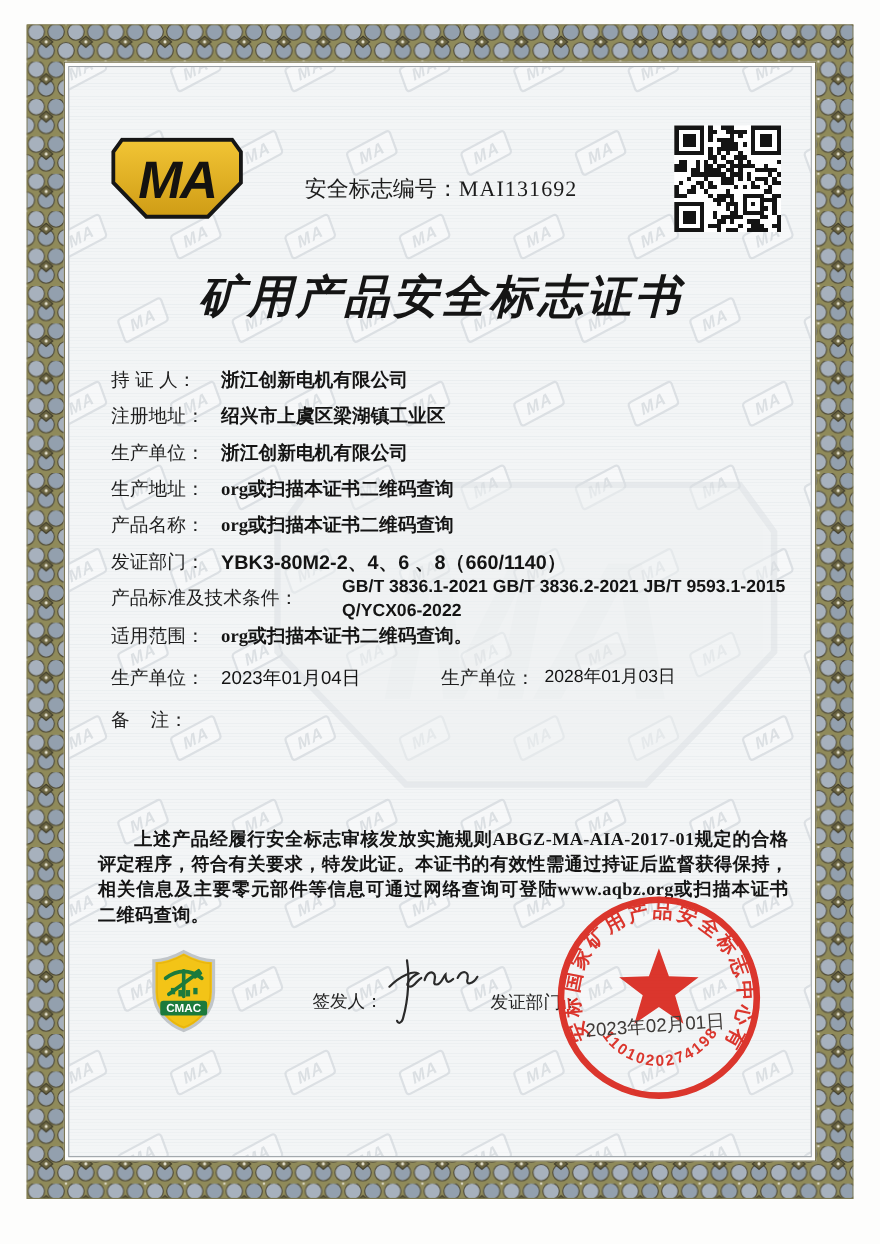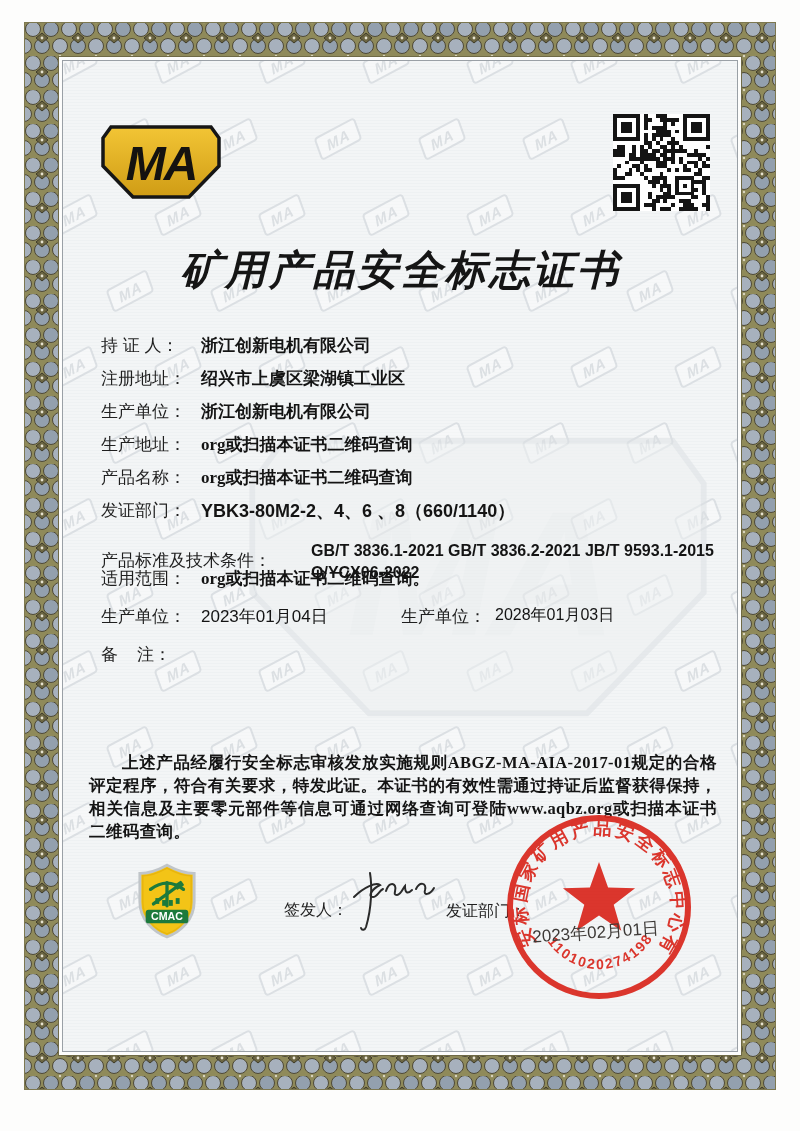--- a/index.html
+++ b/index.html
@@ -199,20 +199,23 @@
       <defs>
         <linearGradient id="gold" x1="0" y1="0" x2="0" y2="1">
           <stop offset="0" stop-color="#f2c535"></stop>
             <stop offset="1" stop-color="#cf9c15"></stop>
         </linearGradient>
       </defs>
       <polygon points="10,2 110,2 118,13 118,41 88,72 32,72 2,41 2,13" fill="url(#gold)" stroke="#161616" stroke-width="3.5"></polygon>
       <text x="60" y="55" text-anchor="middle" font-family="Liberation Sans,sans-serif" font-style="italic" font-weight="900" font-size="48" letter-spacing="-2" fill="#141210">MA</text>
     </svg>
 
+    <div class="hdr-num">
+      <span>安全标志编号：</span><span class="num">MAI131692</span>
+    </div>
 
     <svg id="qr" class="qr" width="97" height="97" viewBox="0 0 25 25" shape-rendering="crispEdges">
         <rect x="0" y="0" width="25" height="25" fill="#ffffff"></rect>
         <rect x="8" y="0" width="1" height="1" fill="#141414"></rect>
         <rect x="11" y="0" width="1" height="1" fill="#141414"></rect>
         <rect x="12" y="0" width="1" height="1" fill="#141414"></rect>
         <rect x="13" y="0" width="1" height="1" fill="#141414"></rect>
         <rect x="8" y="1" width="1" height="1" fill="#141414"></rect>
         <rect x="9" y="1" width="1" height="1" fill="#141414"></rect>
         <rect x="12" y="1" width="1" height="1" fill="#141414"></rect>
@@ -466,21 +469,21 @@
         <span class="val">org或扫描本证书二维码查询</span>
       </div>
       <div class="row" style="top:405px">
         <span class="lab">产品名称：</span>
         <span class="val">org或扫描本证书二维码查询</span>
       </div>
       <div class="row" style="top:438px">
         <span class="lab">发证部门：</span>
         <span class="val model">YBK3-80M2-2、4、6 、8（660/1140）</span>
       </div>
-      <div class="row row-std" style="top:488px">
+      <div class="row row-std" style="top:471px">
         <span class="lab">产品标准及技术条件：</span>
         <span class="val">GB/T 3836.1-2021 GB/T 3836.2-2021 JB/T 9593.1-2015 Q/YCX06-2022</span>
       </div>
       <div class="row" style="top:506px">
         <span class="lab">适用范围：</span>
         <span class="val">org或扫描本证书二维码查询。</span>
       </div>
     </div>
 
     <div class="dates">

